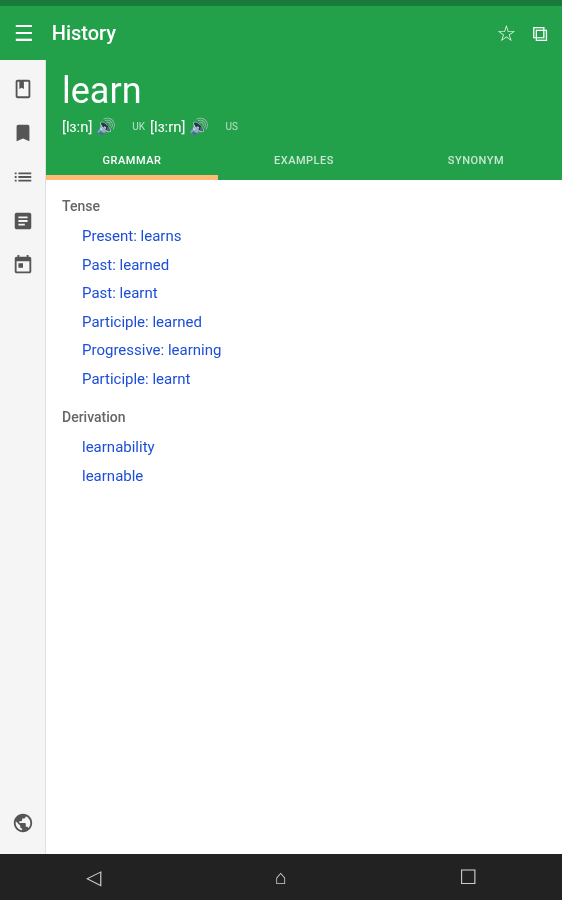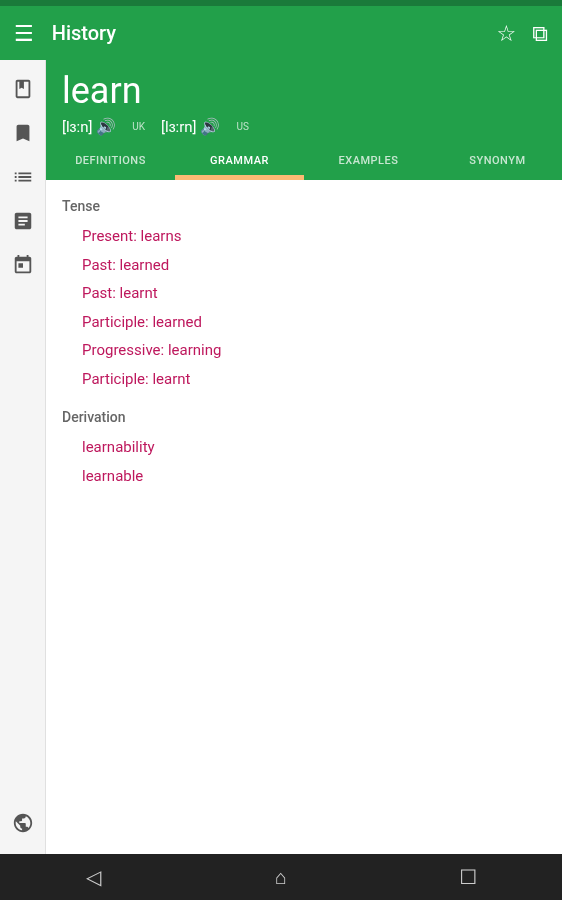--- a/index.html
+++ b/index.html
@@ -109,21 +109,21 @@
     .word-title {
       color: #fff;
       font-size: 36px;
       font-weight: 400;
       line-height: 1.2;
       margin-bottom: 4px;
     }
     .pronunciation-row {
       display: flex;
       align-items: center;
-      gap: 16px;
+      gap: 5px;
       margin-bottom: 8px;
     }
     .pronunciation-item {
       display: flex;
       align-items: center;
       gap: 4px;
     }
     .pronunciation-text {
       color: #fff;
       font-size: 15px;
@@ -171,21 +171,21 @@
     .section-title {
       font-size: 14px;
       font-weight: 500;
       color: #666;
       margin-bottom: 8px;
       margin-top: 4px;
     }
 
     .grammar-item {
       font-size: 15px;
-      color: #be185d;
+      color: #1d4ed8;
       padding: 3px 0 3px 20px;
       line-height: 1.5;
     }
 
     .section-block {
       margin-bottom: 16px;
     }
 
     
     .bottom-nav {
@@ -275,21 +275,20 @@
         </div>
         <div class="pronunciation-item">
           <span class="pronunciation-text">[lɜ:rn]</span>
           <span class="sound-icon">🔊</span>
           <span class="pronunciation-lang">US</span>
         </div>
       </div>
     </div>
 
     <div class="tabs">
-      <div class="tab">DEFINITIONS</div>
       <div class="tab active">GRAMMAR</div>
       <div class="tab">EXAMPLES</div>
       <div class="tab">SYNONYM</div>
     </div>
 
     <div class="grammar-content">
 
       <div class="section-block">
         <div class="section-title">Tense</div>
         <div class="grammar-item">Present: learns</div>

